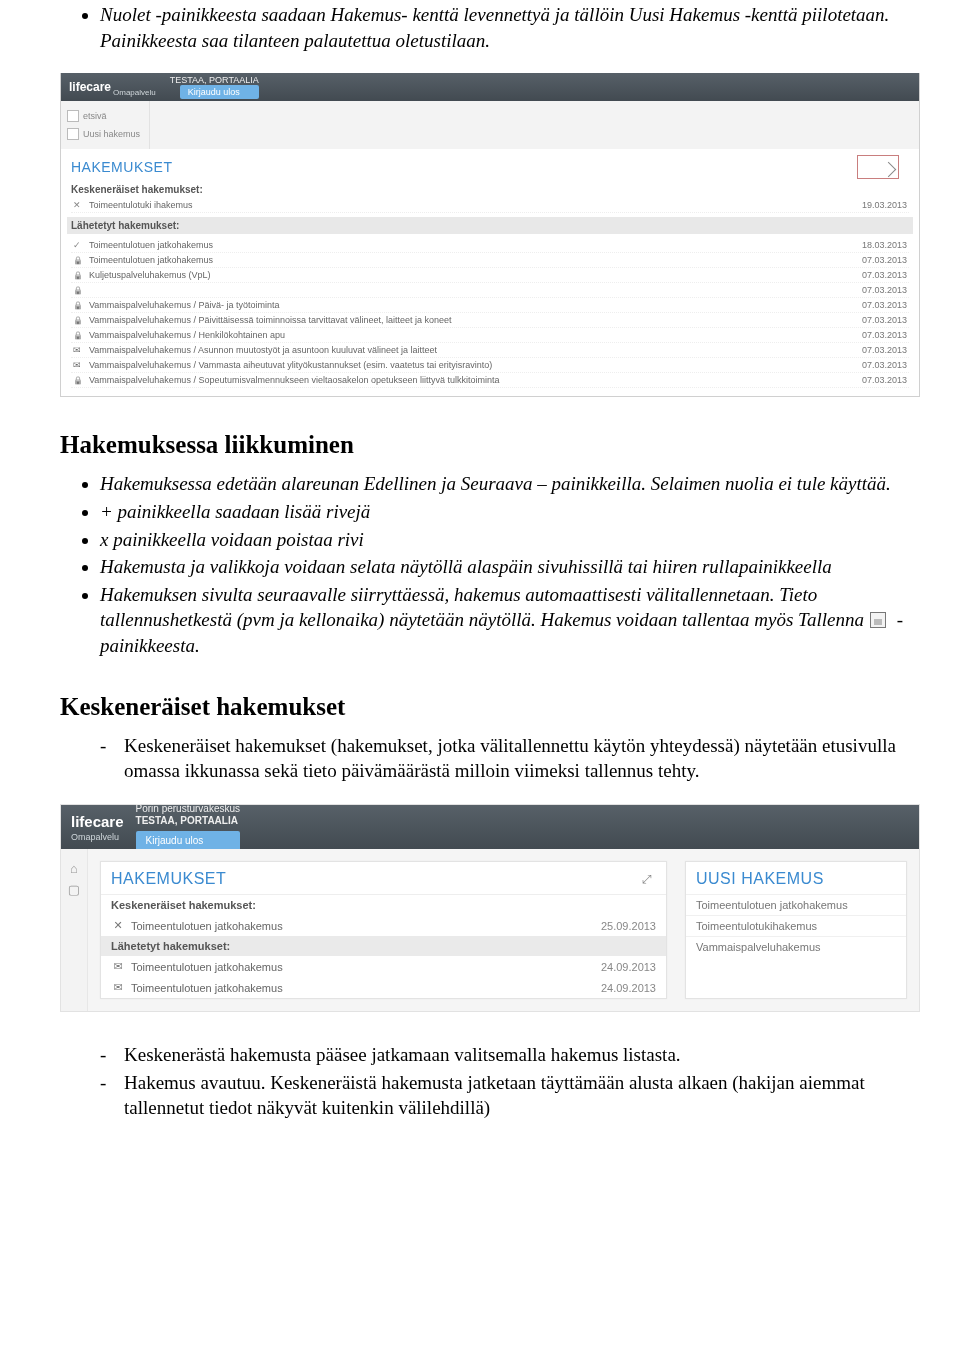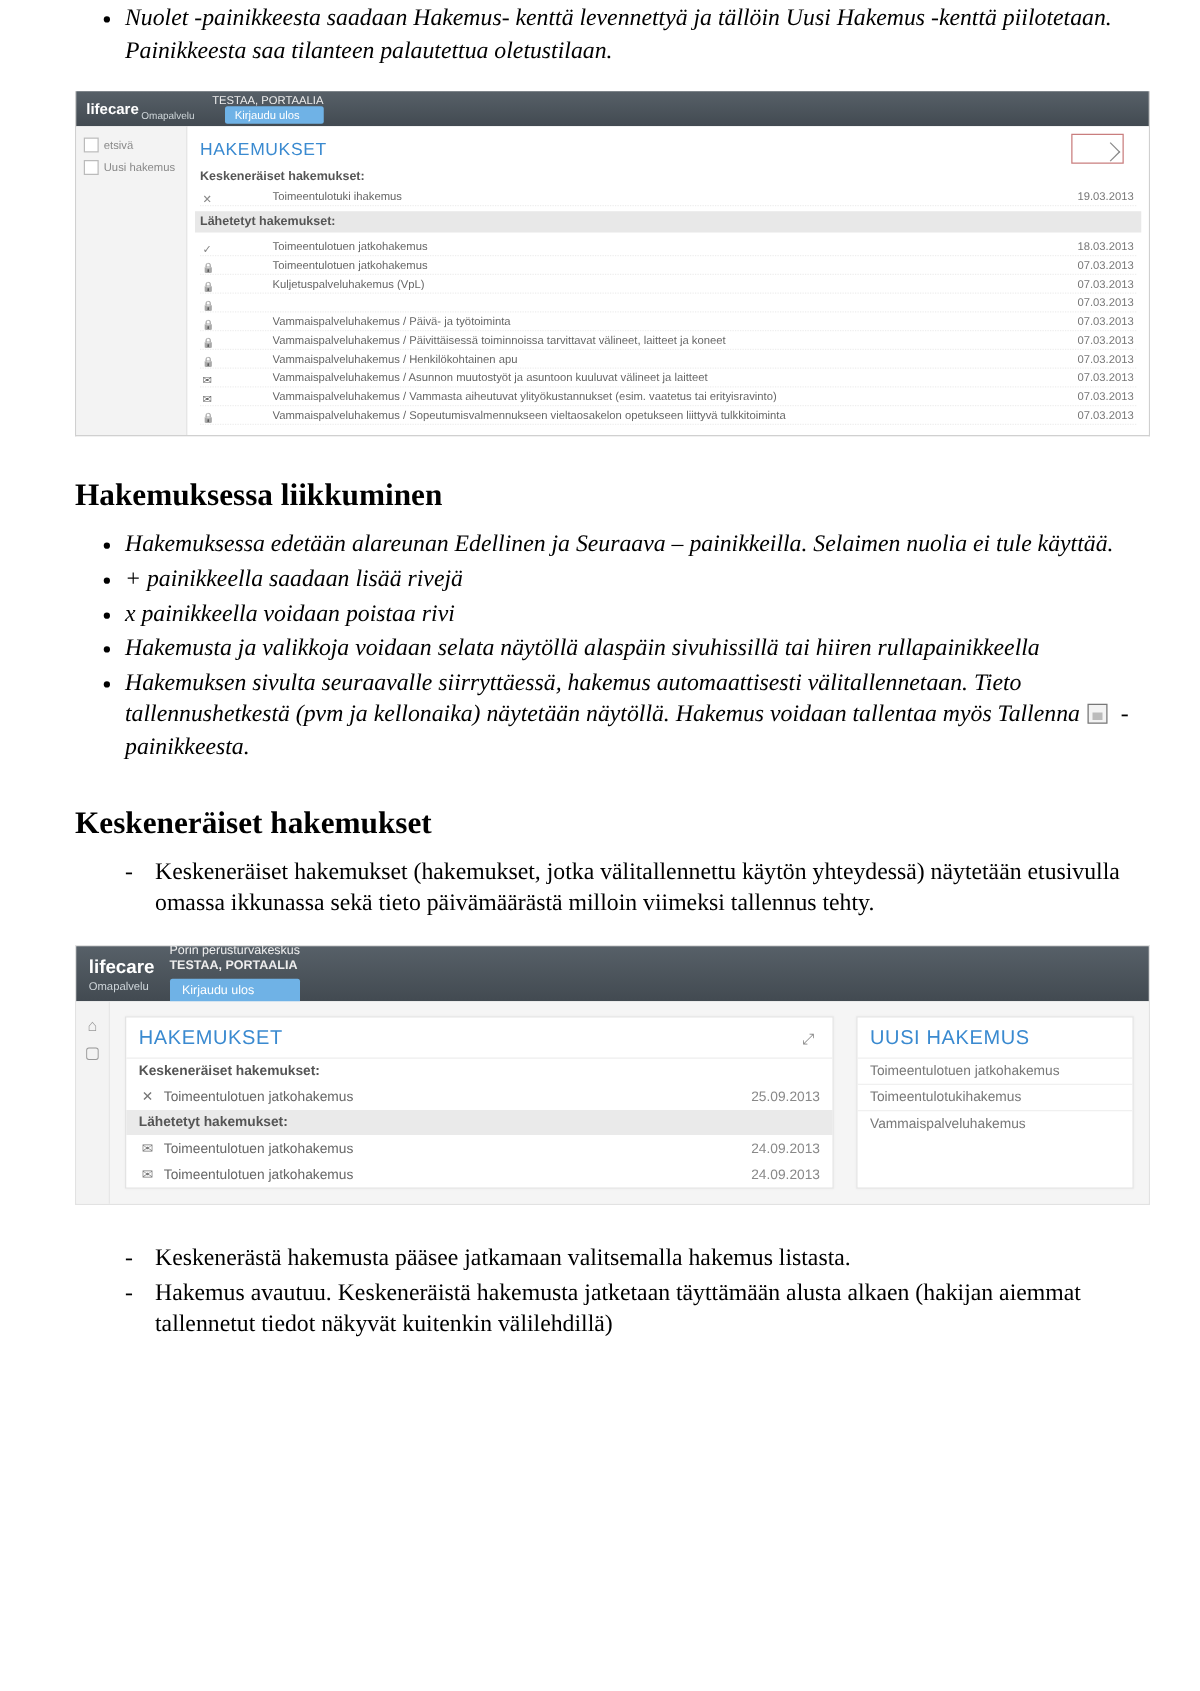--- a/index.html
+++ b/index.html
@@ -90,20 +90,21 @@
   .shot1 .userchip {
     background: #6fb2e6;
     color: #fff;
     border-radius: 2px;
     padding: 2px 8px;
     font-size: 9px;
     margin-left: 10px;
   }
   .shot1 .body {
     display: flex;
+    flex-direction: column;
   }
   .shot1 .side {
     width: 80px;
     background: #f3f3f3;
     border-right: 1px solid #e2e2e2;
     padding: 6px 4px;
     color: #888;
     font-size: 9px;
   }
   .shot1 .side .sitem {
@@ -160,27 +161,26 @@
   .shot1 .section-bar {
     background: #e8e8e8;
     font-weight: bold;
     color: #555;
     font-size: 10px;
     padding: 3px 4px;
     margin: 4px -4px;
   }
   .shot1 .row {
     display: flex;
-    align-items: flex-end;
+    align-items: flex-start;
     justify-content: space-between;
     font-size: 9px;
     color: #666;
     padding: 2px 2px;
     border-bottom: 1px dotted #eee;
-    gap: 40px;
   }
   .shot1 .row .ricon {
     width: 10px;
     height: 8px;
     margin-right: 6px;
     background: #888;
     display: inline-block;
     flex: none;
   }
   .shot1 .row .ricon.x { background: none; }

